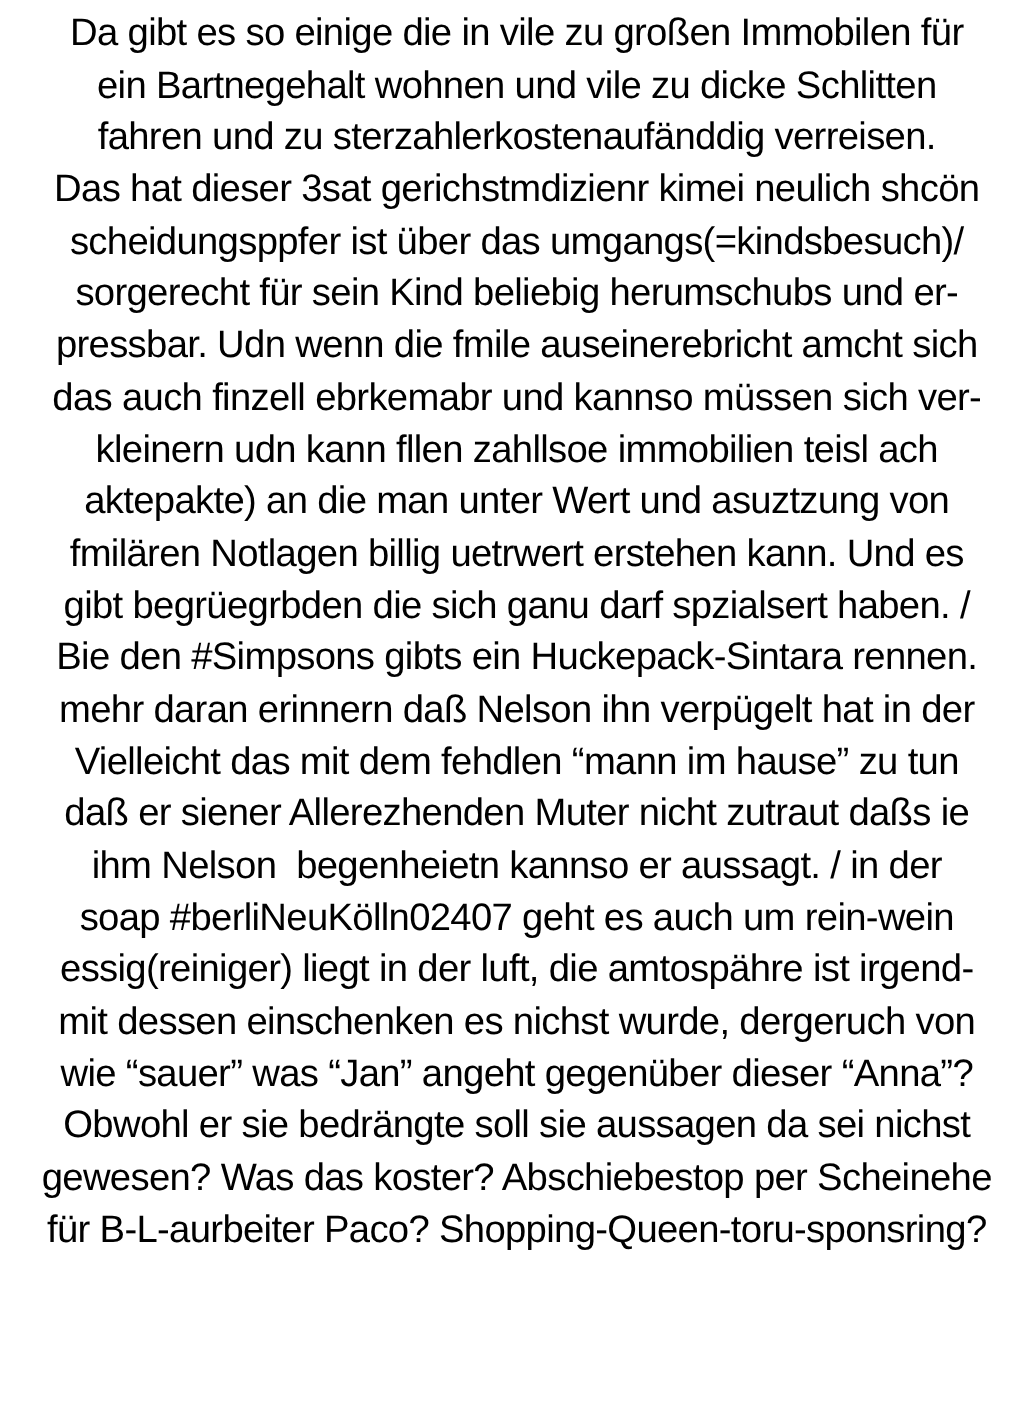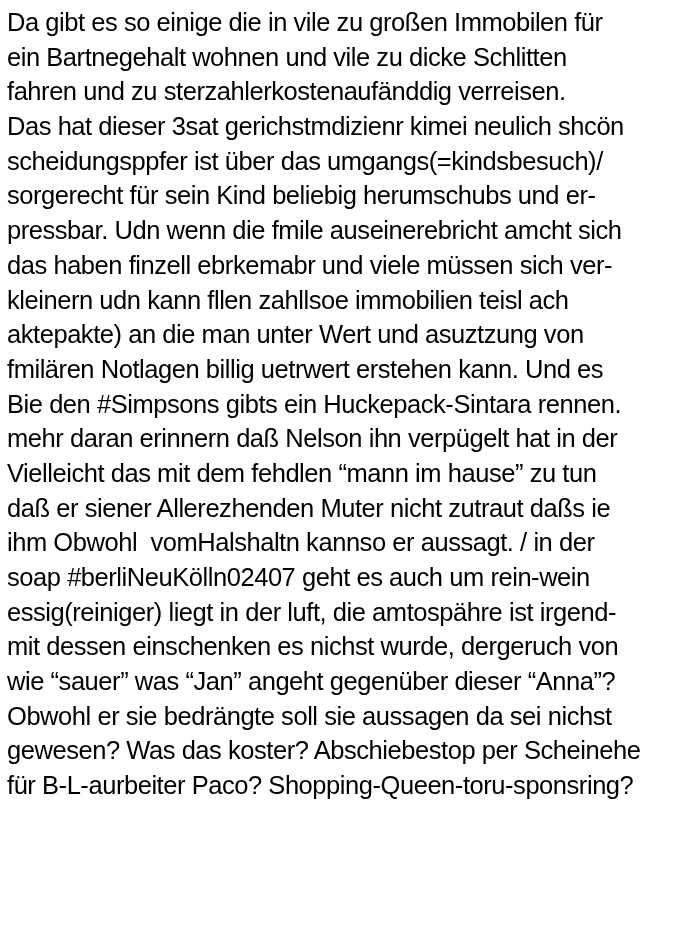--- a/index.html
+++ b/index.html
@@ -16,42 +16,44 @@
   .text-block {
     padding: 5px 2px 0 7px;
     color: #000000;
     font-size: 25.5px;
     line-height: 34.7px;
     letter-spacing: -0.45px;
   }
   .text-line {
     white-space: pre-wrap;
     height: 34.7px;
+    text-align: center;
   }
 </style>
 </head>
 <body>
 
 <div class="text-block">
   <div class="text-line">Da gibt es so einige die in vile zu großen Immobilen für</div>
   <div class="text-line">ein Bartnegehalt wohnen und vile zu dicke Schlitten</div>
   <div class="text-line">fahren und zu sterzahlerkostenaufänddig verreisen.</div>
   <div class="text-line">Das hat dieser 3sat gerichstmdizienr kimei neulich shcön</div>
   <div class="text-line">scheidungsppfer ist über das umgangs(=kindsbesuch)/</div>
   <div class="text-line">sorgerecht für sein Kind beliebig herumschubs und er-</div>
   <div class="text-line">pressbar. Udn wenn die fmile auseinerebricht amcht sich</div>
-  <div class="text-line">das haben finzell ebrkemabr und viele müssen sich ver-</div>
+  <div class="text-line">das auch finzell ebrkemabr und kannso müssen sich ver-</div>
   <div class="text-line">kleinern udn kann fllen zahllsoe immobilien teisl ach</div>
   <div class="text-line">aktepakte) an die man unter Wert und asuztzung von</div>
   <div class="text-line">fmilären Notlagen billig uetrwert erstehen kann. Und es</div>
+  <div class="text-line">gibt begrüegrbden die sich ganu darf spzialsert haben. /</div>
   <div class="text-line">Bie den #Simpsons gibts ein Huckepack-Sintara rennen.</div>
   <div class="text-line">mehr daran erinnern daß Nelson ihn verpügelt hat in der</div>
   <div class="text-line">Vielleicht das mit dem fehdlen “mann im hause” zu tun</div>
   <div class="text-line">daß er siener Allerezhenden Muter nicht zutraut daßs ie</div>
-  <div class="text-line">ihm Obwohl  vomHalshaltn kannso er aussagt. / in der</div>
+  <div class="text-line">ihm Nelson  begenheietn kannso er aussagt. / in der</div>
   <div class="text-line">soap #berliNeuKölln02407 geht es auch um rein-wein</div>
   <div class="text-line">essig(reiniger) liegt in der luft, die amtospähre ist irgend-</div>
   <div class="text-line">mit dessen einschenken es nichst wurde, dergeruch von</div>
   <div class="text-line">wie “sauer” was “Jan” angeht gegenüber dieser “Anna”?</div>
   <div class="text-line">Obwohl er sie bedrängte soll sie aussagen da sei nichst</div>
   <div class="text-line">gewesen? Was das koster? Abschiebestop per Scheinehe</div>
   <div class="text-line">für B-L-aurbeiter Paco? Shopping-Queen-toru-sponsring?</div>
 </div>
 
 </body></html>

